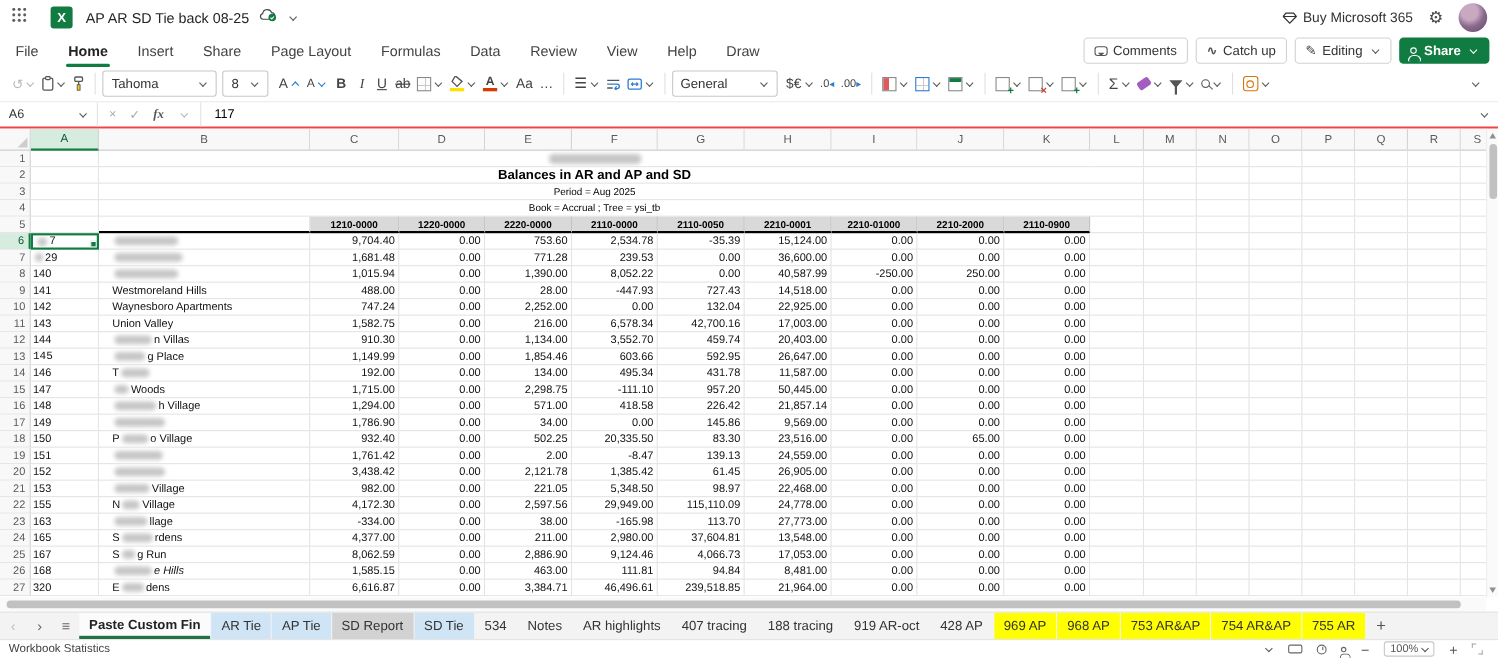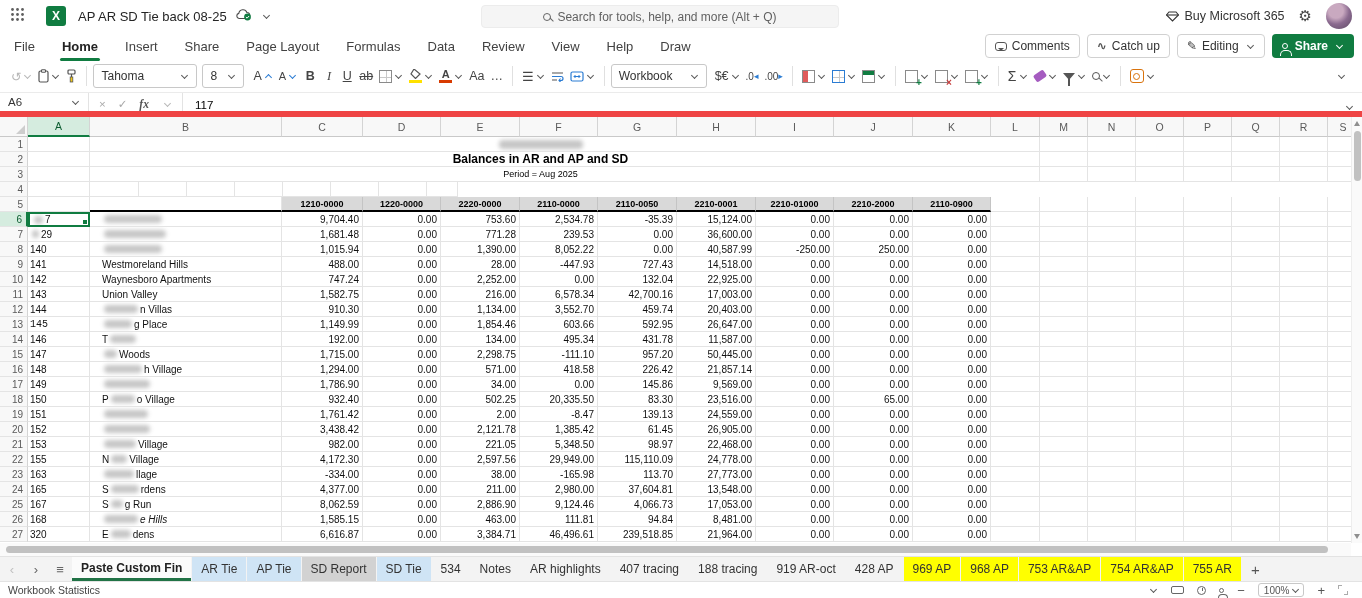--- a/index.html
+++ b/index.html
@@ -57,21 +57,21 @@
   .funnel{width:0;height:0;border-left:6px solid transparent;border-right:6px solid transparent;border-top:7px solid #555;position:relative}
   .funnel::after{content:"";position:absolute;left:-1px;top:-1px;width:2px;height:7px;background:#555}
   .plusbadge{position:relative;width:13px;height:13px;border:1px solid #8a8a8a}
   .plusbadge::after{content:"+";position:absolute;right:-5px;bottom:-6px;font-size:10px;font-weight:bold}
   .plusbadge.g::after{color:#107C41}.plusbadge.r::after{content:"×";color:#c43b3b}.plusbadge.b::after{color:#107C41}
   .cficon{width:13px;height:13px;border:1px solid #8a8a8a;background:linear-gradient(90deg,#e05a5a 0 5px,#fff 5px)}
   .ideas{width:14px;height:14px;border:1.4px solid #d9730d;border-radius:3px;display:flex;align-items:center;justify-content:center}
   .ideas::after{content:"";width:5px;height:5px;border-radius:50%;border:1.4px solid #d9730d}
   
   .fbar{position:absolute;top:92px;left:0;right:0;height:25px;border-top:1px solid #ebebeb;
-    border-bottom:6px solid #ef4444;display:flex;align-items:flex-end;font-size:11.5px}
+    border-bottom:2px solid #ef4444;display:flex;align-items:center;font-size:11.5px}
   .namebox{width:88px;height:100%;display:flex;align-items:center;justify-content:space-between;
     padding:0 8px;color:#333}
   .fbar .vline{width:1px;height:100%;background:#e3e3e3}
   .fx-ops{display:flex;align-items:center;gap:12px;padding:0 10px;color:#a9a9a9}
   .fx{font-family:"Liberation Serif",serif;font-style:italic;color:#555;font-weight:600}
   .fvalue{margin-left:12px;color:#000}
   
   .grid{position:absolute;top:117px;left:0;width:1351px;height:425px;overflow:hidden;background:#fff}
   .g-hrow{display:flex;height:20px}
   .g-corner{width:28px;flex:none;background:#f8f8f8;border-right:1px solid #d4d4d4;border-bottom:1px solid #c9c9c9;position:relative}
@@ -155,24 +155,20 @@
   <span class="doc-title">AP AR SD Tie back 08-25</span>
   <span style="margin-left:8px">
     <svg width="17" height="13" viewBox="0 0 17 13">
       <path d="M4 10.5h7.5a3 3 0 0 0 .4-6 4.2 4.2 0 0 0-8.1.9A2.6 2.6 0 0 0 4 10.5z" fill="none" stroke="#4a4a4a" stroke-width="1.1"></path>
       <circle cx="12.5" cy="9" r="3.4" fill="#107C41"></circle>
       <path d="M10.9 9l1.2 1.2 2-2.2" stroke="#fff" stroke-width="1" fill="none"></path>
     </svg>
   </span>
   <span class="chev" style="margin-left:12px"></span>
 
-  <div class="searchpill">
-    <span class="mag"></span>
-    <span>Search for tools, help, and more (Alt + Q)</span>
-  </div>
 
   <div class="top-right">
     <span class="buy">
       <svg width="13" height="11" viewBox="0 0 13 11">
         <path d="M3 1h7l2.5 3-6 6-6-6z" fill="none" stroke="#333" stroke-width="1.1"></path>
         <path d="M.5 4h12" stroke="#333" stroke-width="1.1"></path>
       </svg>
       <span>Buy Microsoft 365</span>
     </span>
     <span class="gear">⚙</span>
@@ -291,21 +287,21 @@
   </span>
   <span class="tb-btn">
     <svg width="14" height="11" viewBox="0 0 14 11">
       <rect x="1" y="1" width="12" height="9" rx="1.5" fill="none" stroke="#2b7cd3" stroke-width="1.2"></rect>
       <path d="M4 5.5h6M5.5 4L4 5.5 5.5 7M8.5 4L10 5.5 8.5 7" stroke="#2b7cd3" stroke-width="1" fill="none"></path>
     </svg>
     <span class="chev"></span>
   </span>
   <span class="tb-sep"></span>
   <span class="tb-select" style="width:96px">
-    <span>Workbook</span>
+    <span>General</span>
       <span class="chev"></span>
   </span>
   <span class="tb-btn" style="margin-left:5px">
     <span>$€</span>
       <span class="chev"></span>
   </span>
   <span class="tb-btn">
     <span style="font-size:10px">.0</span>
     <span style="color:#2b7cd3;font-size:9px">◂</span>
   </span>
@@ -441,20 +437,21 @@
       <div class="g-c" style="width: 48px;"></div>
       <div class="g-c" style="width: 48px;"></div>
       <div class="g-c" style="width: 48px;"></div>
       <div class="g-c" style="width: 48px;"></div>
       <div class="g-c" style="width: 48px;"></div>
       <div class="g-c" style="width: 31px;"></div>
     </div>
     <div class="g-row">
       <div class="g-rn">4</div>
       <div class="g-c" style="width: 62px;"></div>
+      <div class="g-c merged t-small" style="width: 901px;">Book = Accrual ; Tree = ysi_tb</div>
       <div class="g-c" style="width: 49px;"></div>
       <div class="g-c" style="width: 48px;"></div>
       <div class="g-c" style="width: 48px;"></div>
       <div class="g-c" style="width: 48px;"></div>
       <div class="g-c" style="width: 48px;"></div>
       <div class="g-c" style="width: 48px;"></div>
       <div class="g-c" style="width: 48px;"></div>
       <div class="g-c" style="width: 31px;"></div>
     </div>
     <div class="g-row">

